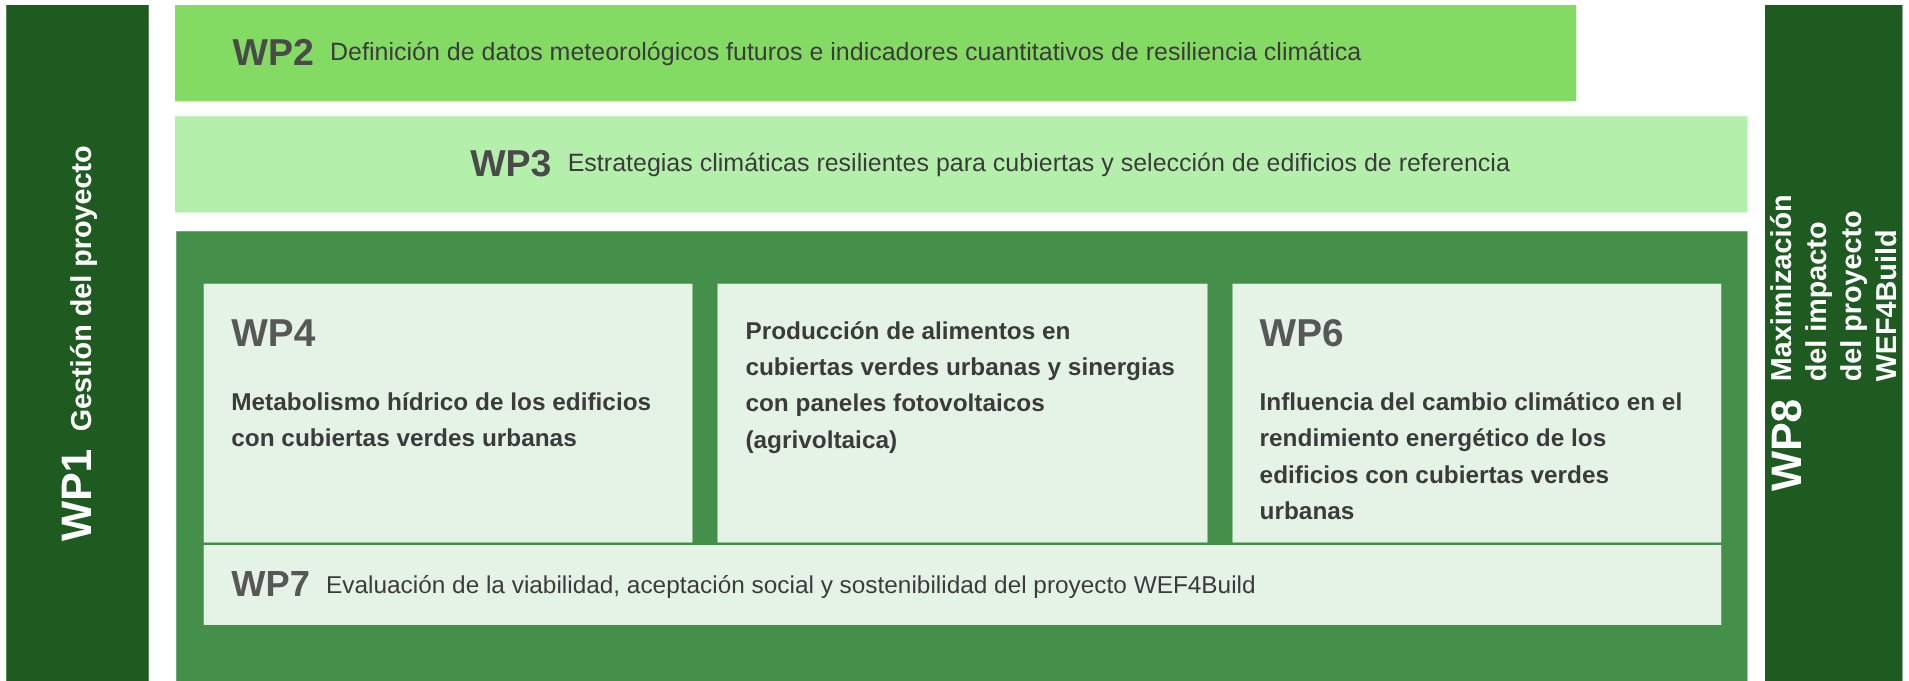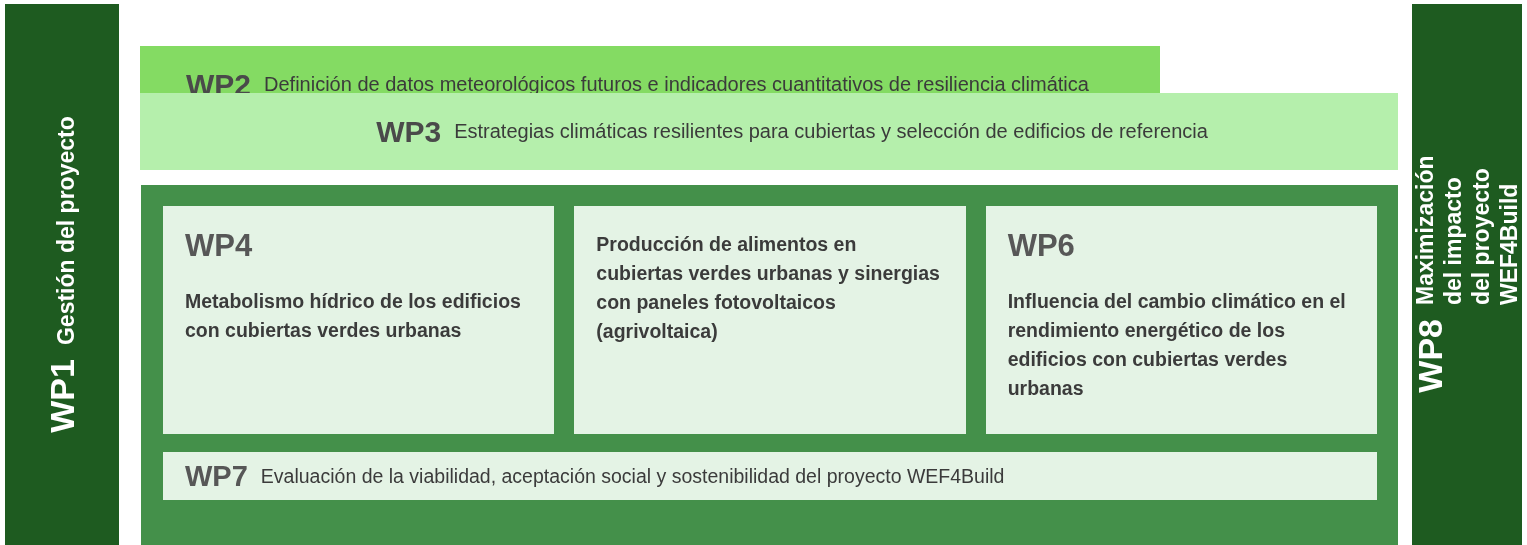--- a/index.html
+++ b/index.html
@@ -74,24 +74,23 @@
   .wide-bar {
     position: absolute;
     display: flex;
     align-items: center;
     padding-left: 46px;
     box-sizing: border-box;
   }
   #wp2-bar {
     left: 140px;
     top: 4px;
-    width: 1020px;
+    width: 1121px;
     height: 77px;
     background: #84DB63;
-    margin-top: 42px;
   }
   #wp3-bar {
     left: 140px;
     top: 93px;
     width: 1258px;
     height: 77px;
     background: #B5EFAC;
     justify-content: center;
   }
   .bar-code {
@@ -128,42 +127,43 @@
     display: flex;
     gap: 20px;
   }
   .card {
     flex: 1 1 0;
     background: #E4F3E5;
     box-sizing: border-box;
     padding: 24px 22px 12px 22px;
     display: flex;
     flex-direction: column;
+    margin-top: 21px;
   }
   .card-code {
     font-size: 31px;
     font-weight: bold;
     color: #575757;
     margin-bottom: 26px;
     line-height: 1;
   }
   .card-desc {
     font-size: 19.5px;
     font-weight: bold;
     color: #3B3B3B;
     line-height: 1.48;
   }
 
   
   #wp7-bar {
     position: absolute;
     left: 163px;
-    top: 452px;
+    top: 436px;
     width: 1214px;
-    height: 48px;
+    height: 64px;
     background: #E4F3E5;
     display: flex;
     align-items: center;
     padding-left: 22px;
     box-sizing: border-box;
   }
   #wp7-bar .bar-code {
     font-size: 29px;
     color: #575757;
   }

